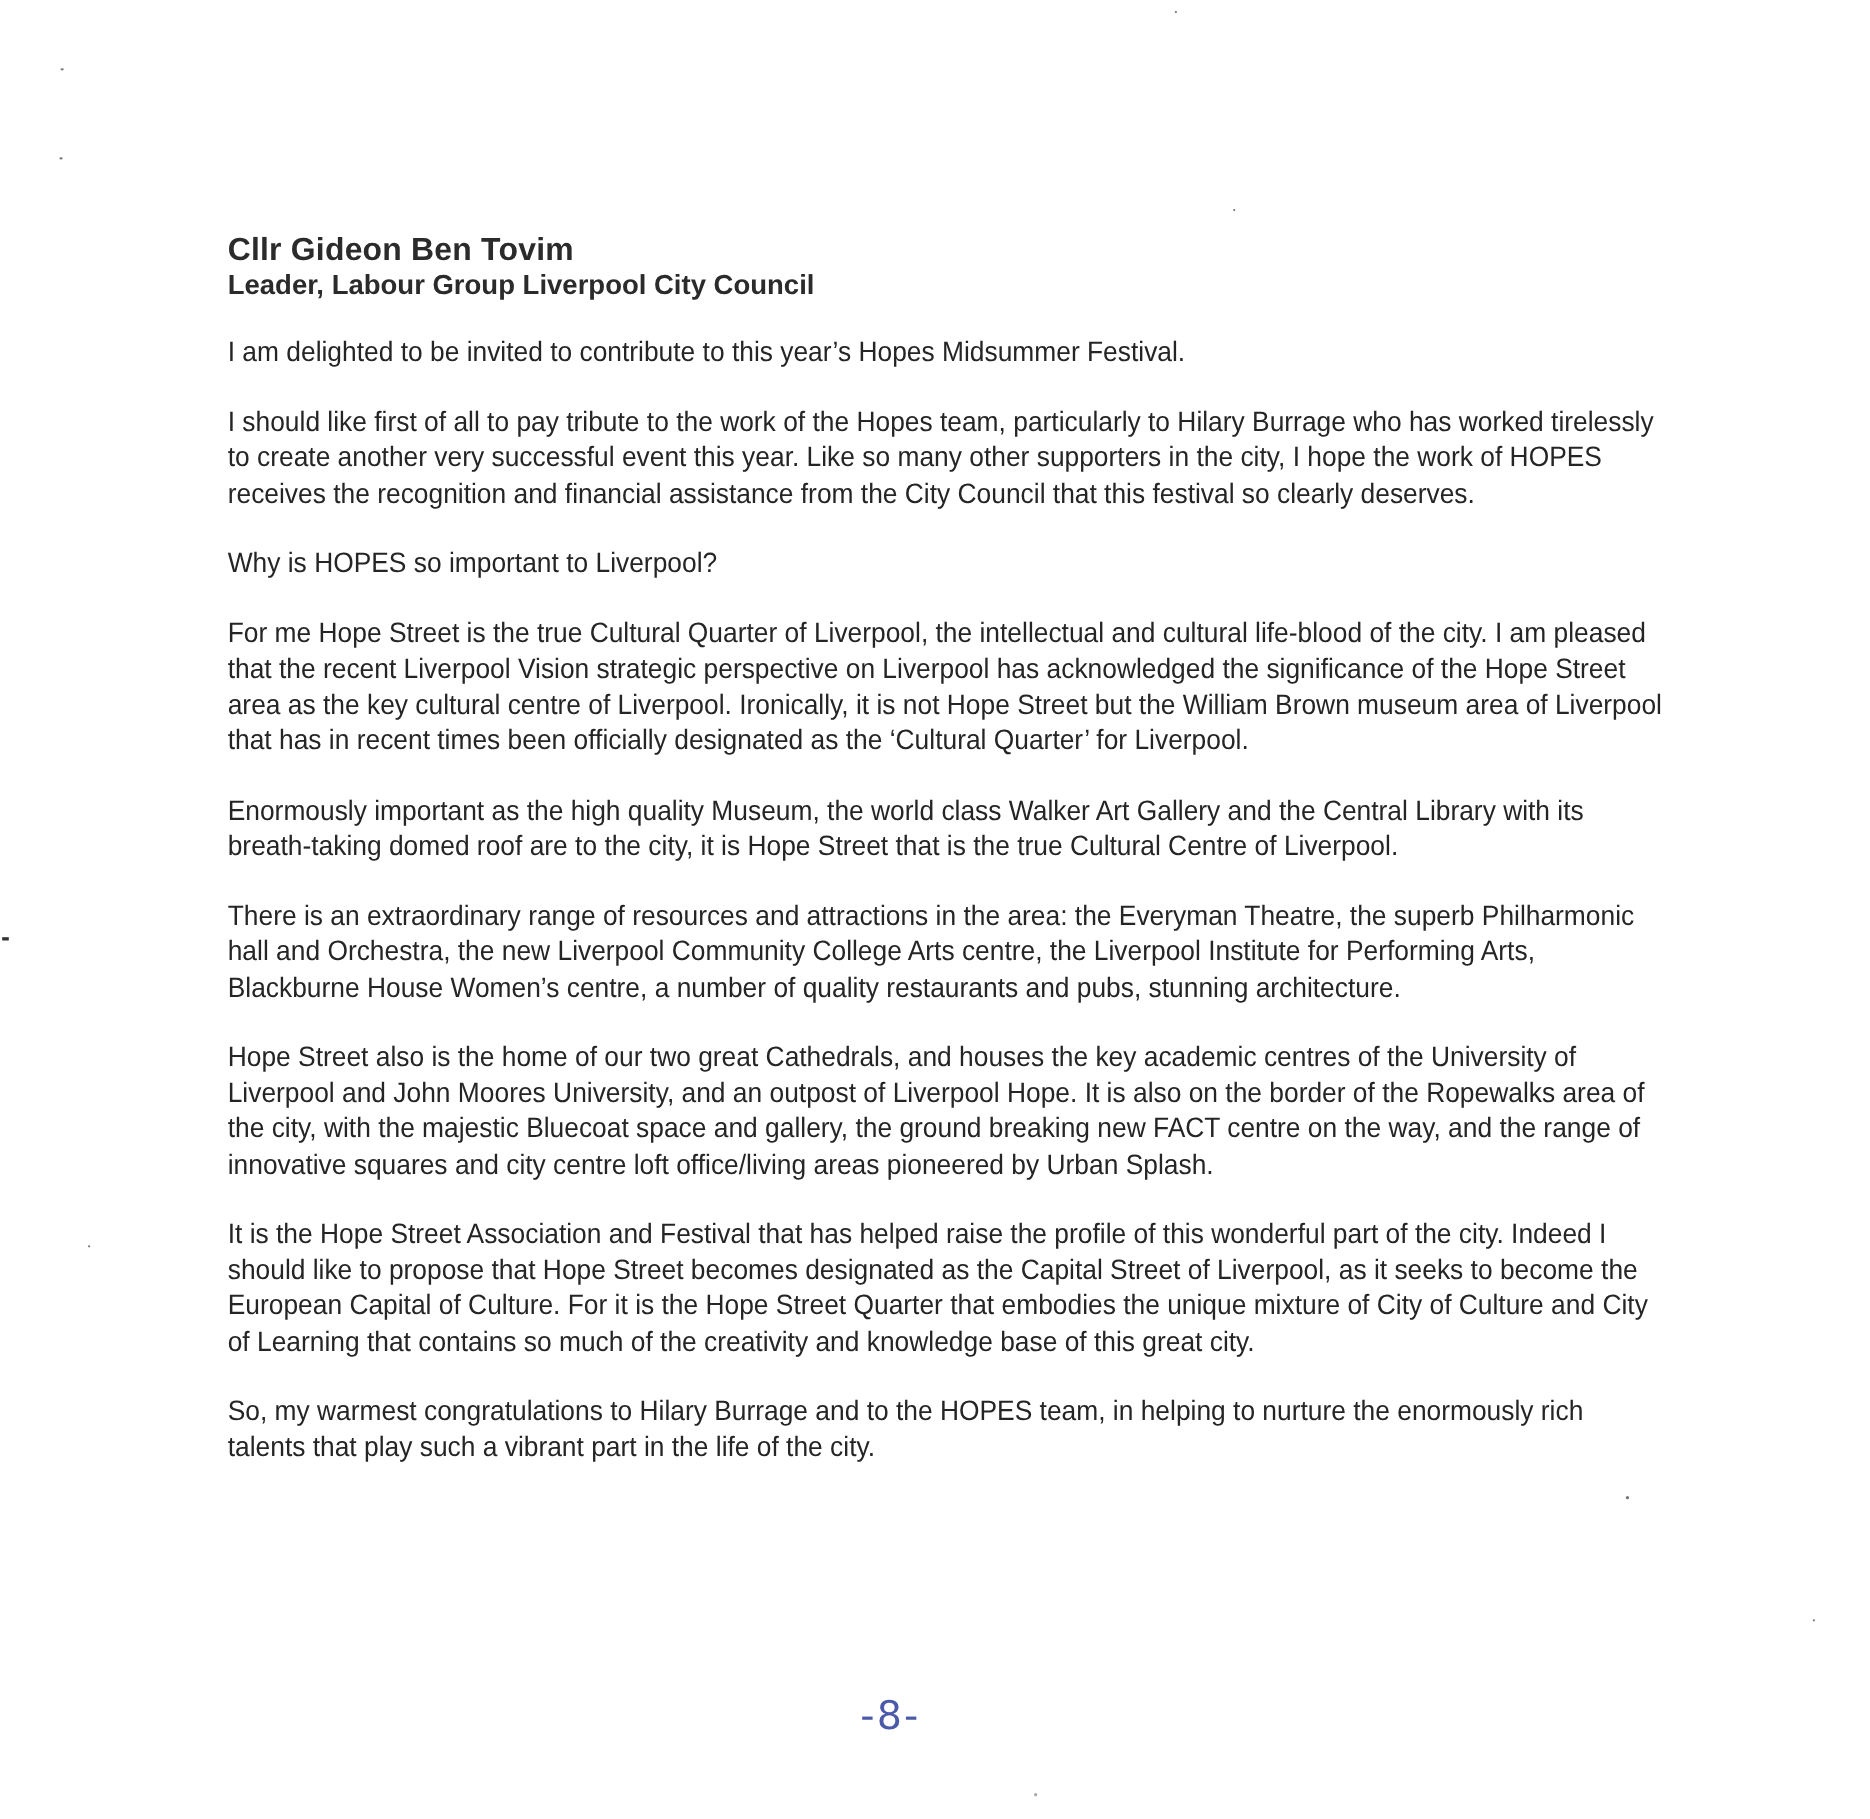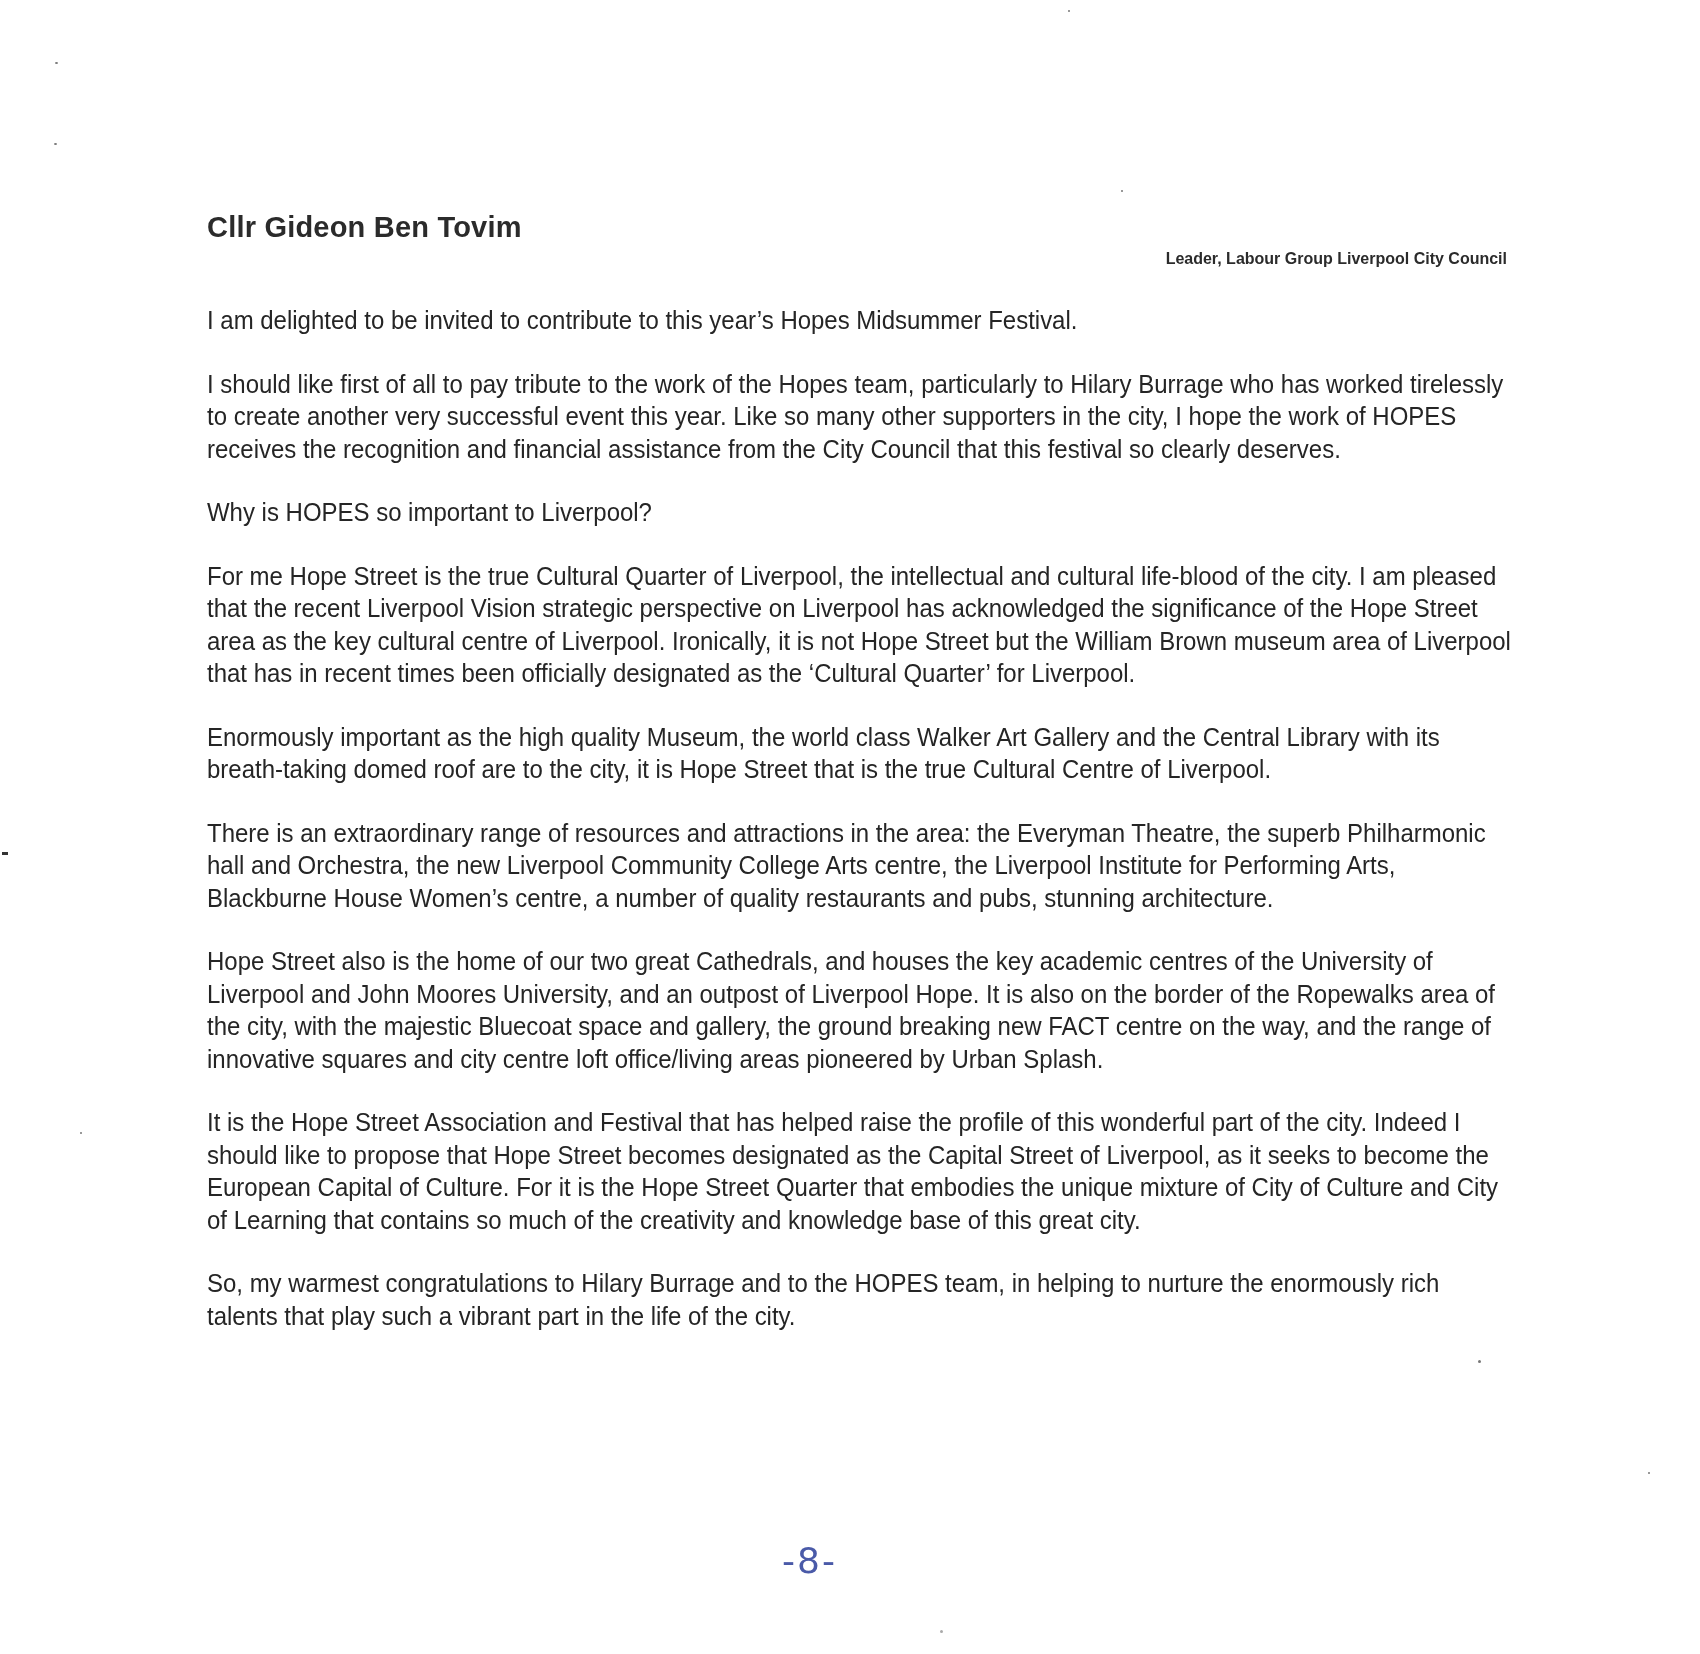--- a/index.html
+++ b/index.html
@@ -10,22 +10,22 @@
       font-family: "Liberation Sans", sans-serif;
       color: #222222;
     }
     .page { position: absolute; left: 0; top: 0; width: 1700px; height: 1654px; padding-left: 44px; }
     .content { position: absolute; left: 207px; top: 210px; width: 1300px; }
     .author-name {
       font-size: 29px; font-weight: bold; color: #2b2b2b;
       line-height: 34px; margin: 0; letter-spacing: 0.2px;
     }
     .author-role {
-      font-size: 16px; font-weight: bold; color: #2b2b2b;
-      line-height: 30px; margin: 0 0 30px 0; text-align: right;
+      font-size: 25px; font-weight: bold; color: #2b2b2b;
+      line-height: 30px; margin: 0 0 30px 0;
     }
     .para {
       font-size: 25.5px; line-height: 32.5px; margin: 0 0 31px 0;
       transform: scaleX(0.94); transform-origin: left top;
       width: 1390px;
       color: #252525;
     }
     .page-number {
       position: absolute; left: 782px; top: 1540px;
       font-family: "DejaVu Sans", sans-serif;

